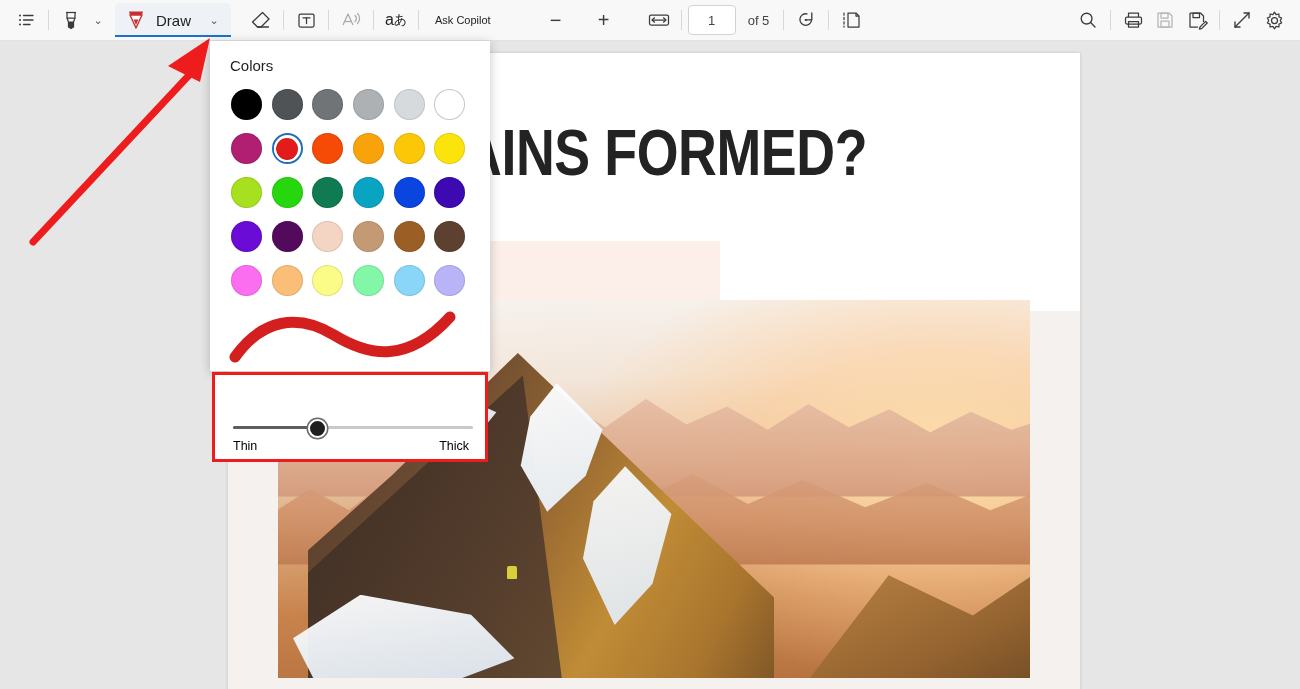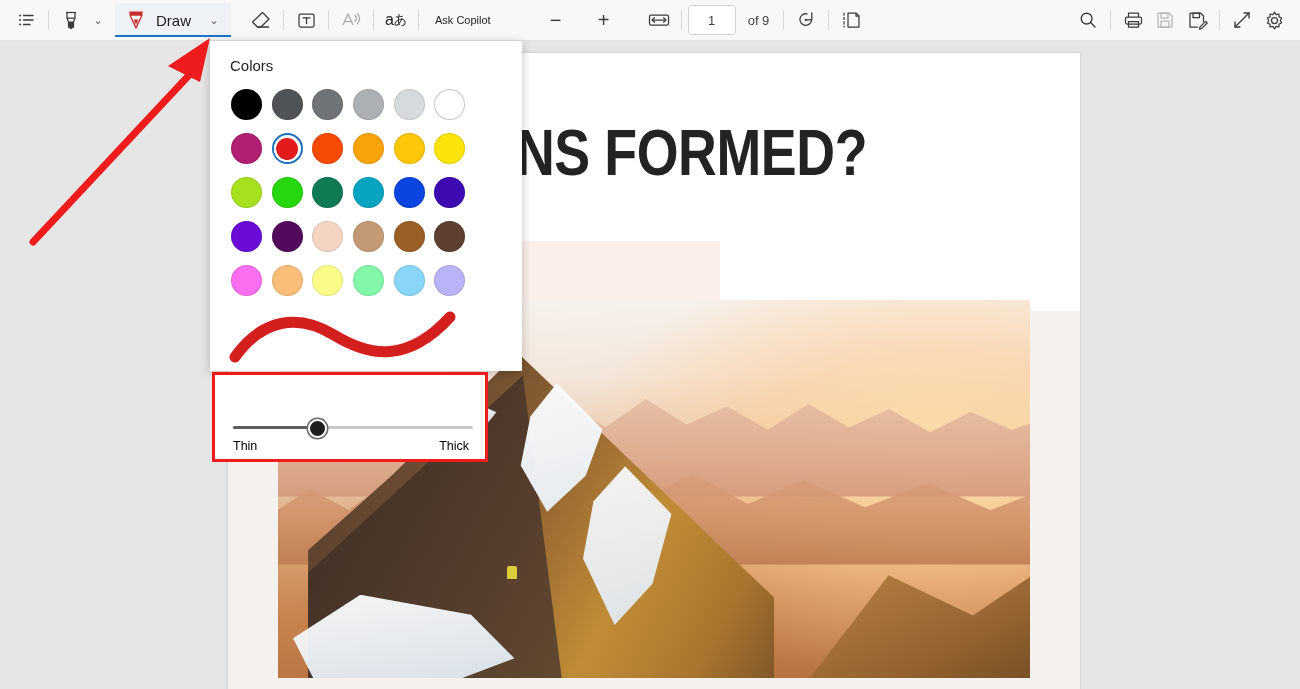--- a/index.html
+++ b/index.html
@@ -146,21 +146,21 @@
     opacity: 0.92;
   }
   .hiker {
     position: absolute; left: 30.5%; top: 70.5%; width: 10px; height: 13px;
     background: #d8cf3a; border-radius: 2px 2px 1px 1px;
   }
 
   
   .panel {
     position: absolute; left: 210px; top: 41px;
-    width: 312px; height: 330px;
+    width: 280px; height: 330px;
     background: #ffffff;
     box-shadow: 0 2px 10px rgba(0,0,0,0.22);
     z-index: 40;
   }
   .panel-title {
     font-size: 15px; color: #1f1f1f; font-weight: 400;
     margin: 16px 0 0 20px;
   }
   .swatch-grid {
     margin: 14px 0 0 21px; width: 244px;
@@ -299,21 +299,21 @@
         <rect x="1.5" y="3" width="19" height="10" rx="1.5"></rect>
         <path d="M6.5 5.8 L4 8 L6.5 10.2" stroke-linecap="round" stroke-linejoin="round"></path>
         <path d="M15.5 5.8 L18 8 L15.5 10.2" stroke-linecap="round" stroke-linejoin="round"></path>
         <line x1="4.5" y1="8" x2="17.5" y2="8" stroke-linecap="round"></line>
       </svg>
     </div>
 
     <div class="sep"></div>
 
     <div class="pagebox">1</div>
-    <div class="of-label">of 9</div>
+    <div class="of-label">of 5</div>
 
     <div class="sep" style="margin-left:14px;"></div>
 
     <div class="tb-btn">
       <svg width="22" height="22" viewBox="0 0 22 22" fill="none" stroke="#3b3b3b" stroke-width="1.3">
         <path d="M16.5 10.5 a5.8 5.8 0 1 1 -4.5 -5.6" stroke-linecap="round"></path>
         <path d="M16.8 4 L16.8 10.8 L10.2 10.8" stroke-linecap="round" stroke-linejoin="round"></path>
         <circle cx="11" cy="11" r="1.1" fill="#3b3b3b" stroke="none"></circle>
       </svg>
     </div>

